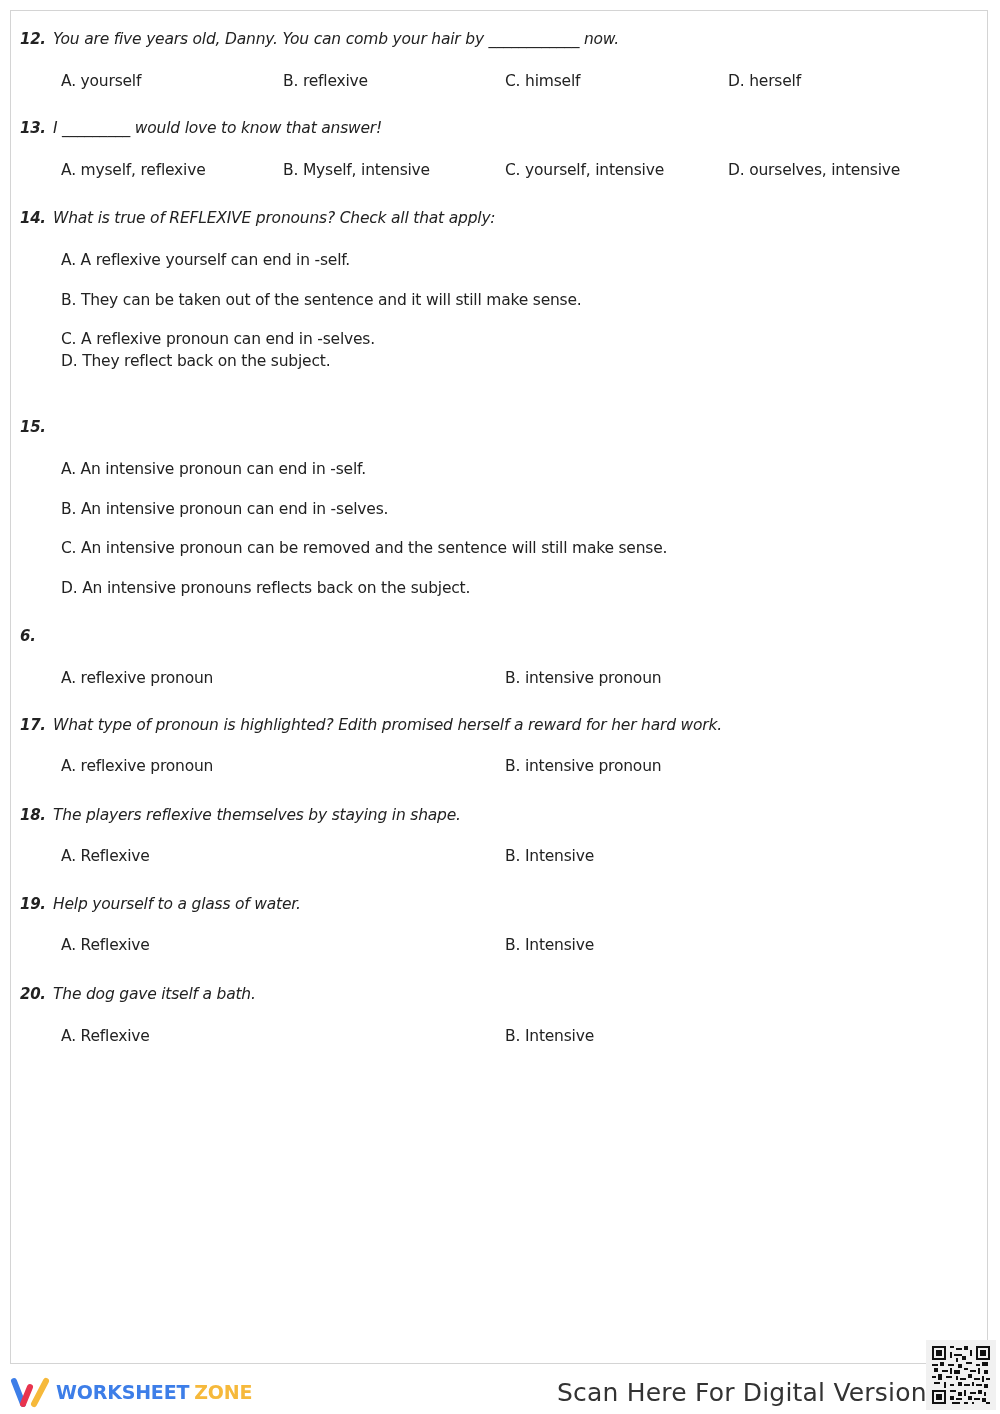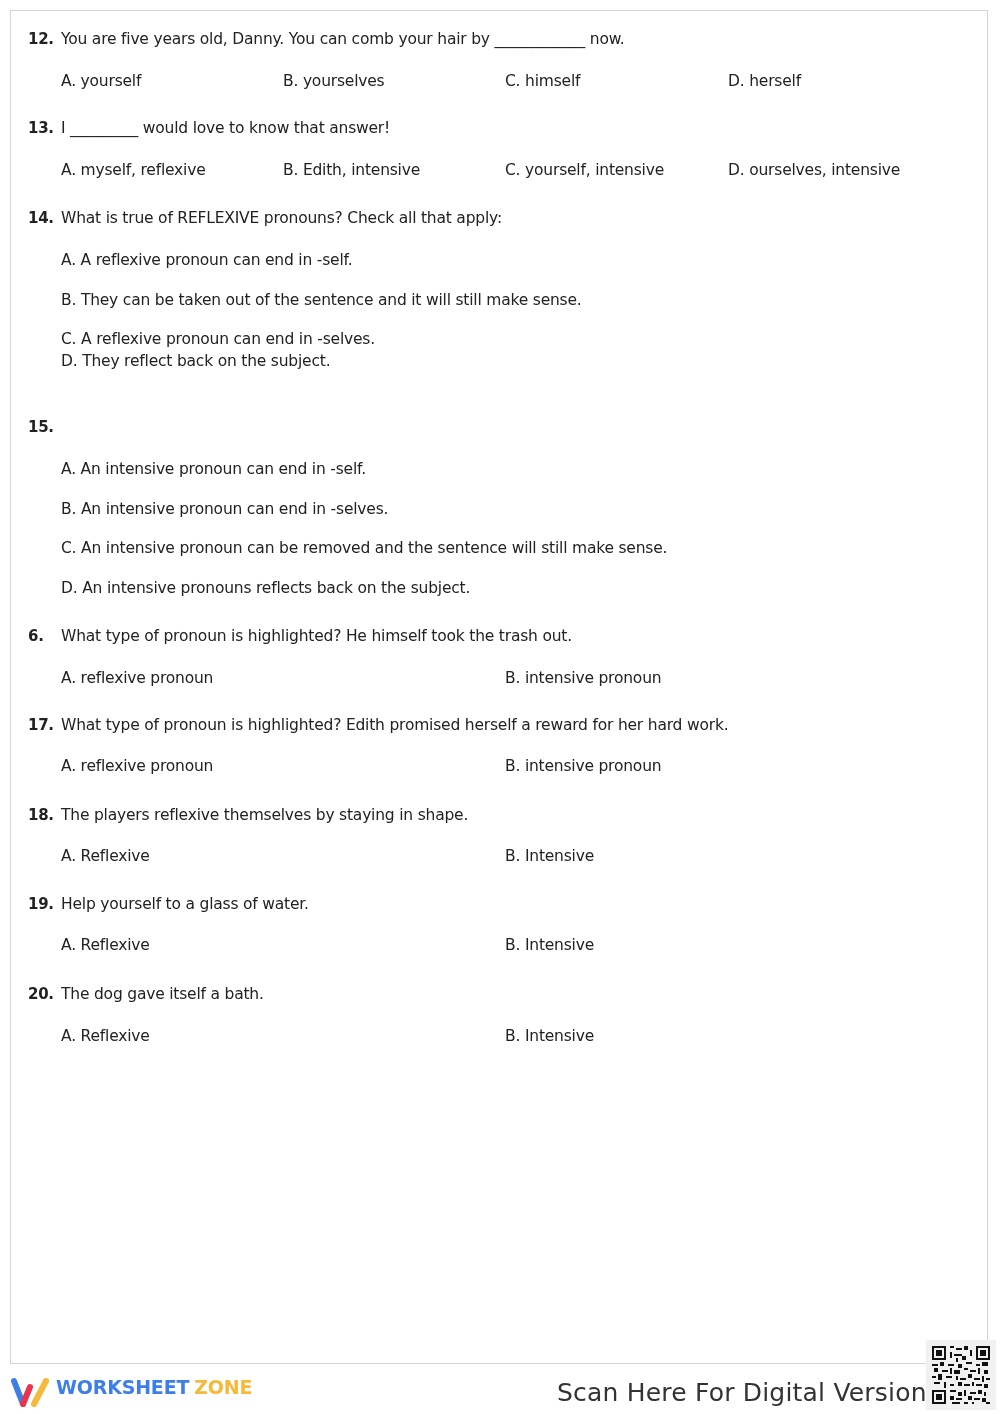--- a/index.html
+++ b/index.html
@@ -1,81 +1,80 @@
 <!DOCTYPE html>
 <html><head>
 <meta charset="utf-8">
 <style>
   html, body { margin: 0; padding: 0; background: #ffffff; }
   body { width: 1000px; height: 1414px; position: relative; font-family: "DejaVu Sans", sans-serif; color: #222; overflow: hidden; }
   .page-frame { position: absolute; left: 10px; top: 10px; width: 978px; height: 1354px; border: 1px solid #d4d4d4; box-sizing: border-box; }
-  .question { position: absolute; left: 28px; width: 940px; }
+  .question { position: absolute; left: 20px; width: 940px; font-style: italic; }
   .q-line { display: flex; align-items: baseline; height: 24px; }
   .q-num { font-weight: bold; font-size: 15px; width: 33px; color: #222; letter-spacing: -0.3px; }
   .q-text { font-size: 15.5px; color: #222; white-space: nowrap; letter-spacing: -0.2px; }
   .opt { position: absolute; font-size: 15.5px; color: #222; white-space: nowrap; letter-spacing: -0.2px; }
-  .footer-logo { position: absolute; left: 10px; top: 1376px; display: flex; align-items: flex-start; }
+  .footer-logo { position: absolute; left: 10px; top: 1376px; display: flex; align-items: center; }
   .logo-text { font-weight: bold; font-size: 19px; margin-left: 6px; letter-spacing: -0.2px; }
   .logo-w { color: #3d7ee8; }
   .logo-z { color: #f6b93b; margin-left: 5px; }
   .scan-text { position: absolute; left: 557px; top: 1378px; font-size: 25px; color: #333; white-space: nowrap; letter-spacing: 0.2px; }
   .qr { position: absolute; left: 926px; top: 1340px; width: 70px; height: 70px; background: #f1f1f1; display: flex; align-items: center; justify-content: center; }
 </style>
 </head>
 <body>
 
 <div class="page-frame"></div>
 
 <div class="question" style="top:30px;">
   <div class="q-line">
       <span class="q-num">12.</span>
       <span class="q-text">You are five years old, Danny.  You can comb your hair by ____________ now.</span>
     </div>
 </div>
 <span class="opt" style="left:61px;top:72px;text-align:right;">A. yourself</span>
-<span class="opt" style="left:283px;top:72px;">B. yourselves</span>
+<span class="opt" style="left:283px;top:72px;">B. reflexive</span>
 <span class="opt" style="left:505px;top:72px;">C. himself</span>
 <span class="opt" style="left:728px;top:72px;">D. herself</span>
 
 <div class="question" style="top:119px;">
   <div class="q-line">
       <span class="q-num">13.</span>
       <span class="q-text">I _________ would love to know that answer!</span>
     </div>
 </div>
 <span class="opt" style="left:61px;top:161px;">A. myself, reflexive</span>
-<span class="opt" style="left:283px;top:161px;">B. Edith, intensive</span>
+<span class="opt" style="left:283px;top:161px;">B. Myself, intensive</span>
 <span class="opt" style="left:505px;top:161px;">C. yourself, intensive</span>
 <span class="opt" style="left:728px;top:161px;">D. ourselves, intensive</span>
 
 <div class="question" style="top:209px;">
   <div class="q-line">
       <span class="q-num">14.</span>
       <span class="q-text">What is true of REFLEXIVE pronouns? Check all that apply:</span>
     </div>
 </div>
-<span class="opt" style="left:61px;top:251px;">A. A reflexive pronoun can end in -self.</span>
+<span class="opt" style="left:61px;top:251px;">A. A reflexive yourself can end in -self.</span>
 <span class="opt" style="left:61px;top:291px;text-align:right;">B. They can be taken out of the sentence and it will still make sense.</span>
 <span class="opt" style="left:61px;top:330px;">C. A reflexive pronoun can end in -selves.</span>
 <span class="opt" style="left:61px;top:352px;">D. They reflect back on the subject.</span>
 
 <div class="question" style="top:418px;">
   <div class="q-line">
       <span class="q-num">15.</span>
     </div>
 </div>
 <span class="opt" style="left:61px;top:460px;">A. An intensive pronoun can end in -self.</span>
 <span class="opt" style="left:61px;top:500px;">B. An intensive pronoun can end in -selves.</span>
 <span class="opt" style="left:61px;top:539px;">C. An intensive pronoun can be removed and the sentence will still make sense.</span>
 <span class="opt" style="left:61px;top:579px;">D. An intensive pronouns reflects back on the subject.</span>
 
 <div class="question" style="top:627px;">
   <div class="q-line">
       <span class="q-num">6.</span>
-      <span class="q-text">What type of pronoun is highlighted? He himself took the trash out.</span>
     </div>
 </div>
 <span class="opt" style="left:61px;top:669px;">A. reflexive pronoun</span>
 <span class="opt" style="left:505px;top:669px;">B. intensive pronoun</span>
 
 <div class="question" style="top:716px;">
   <div class="q-line">
       <span class="q-num">17.</span>
       <span class="q-text">What type of pronoun is highlighted? Edith promised herself a reward for her hard work.</span>
     </div>

